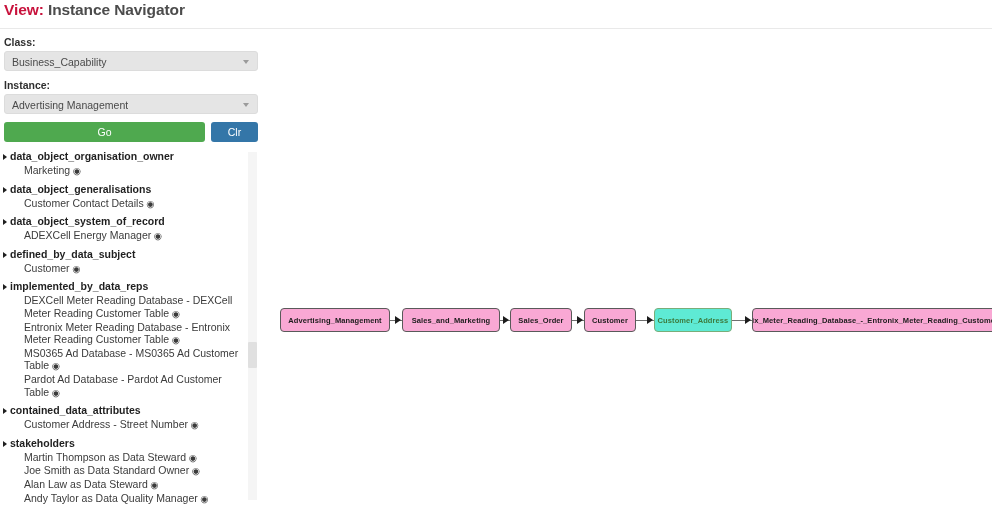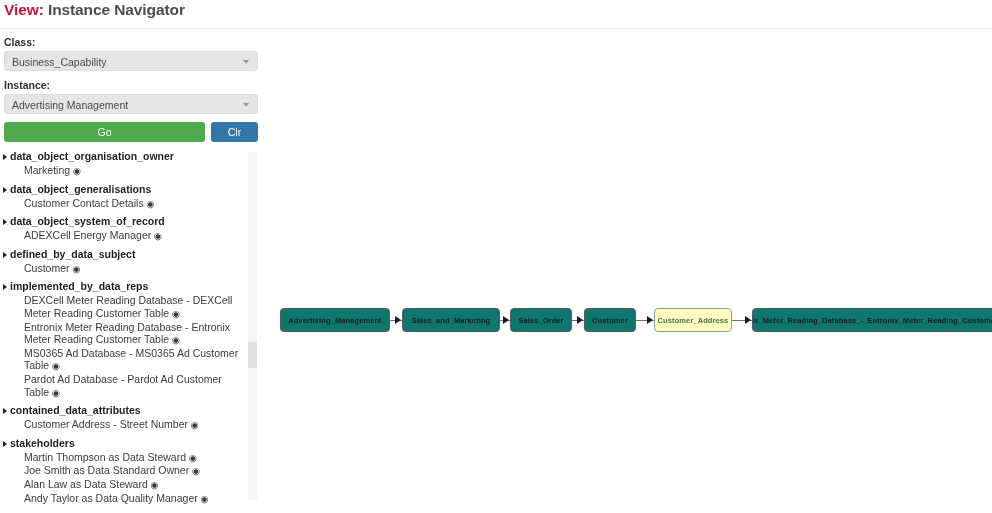--- a/index.html
+++ b/index.html
@@ -110,29 +110,29 @@
   .diagram {
     position: absolute; left: 262px; top: 36px;
     width: 730px; height: 477px;
     overflow: hidden;
   }
   .node {
     position: absolute;
     height: 24px;
     border: 1px solid #5a5a5a;
     border-radius: 4px;
-    background: #0f766e;
+    background: #f9a8d4;
     display: flex; align-items: center; justify-content: center;
     font-size: 7.5px; font-weight: bold; color: #1c1c1c;
     white-space: nowrap; overflow: hidden;
     letter-spacing: 0.1px;
     cursor: pointer;
   }
   .node.selected {
-    background: #fef9c3;
+    background: #5eead4;
     border-color: #79ad79;
     color: #3d7a3d;
   }
   .edge {
     position: absolute; height: 1px; background: #6f6f6f;
   }
   .arrow {
     position: absolute; width: 0; height: 0;
     border-top: 4px solid transparent;
     border-bottom: 4px solid transparent;

